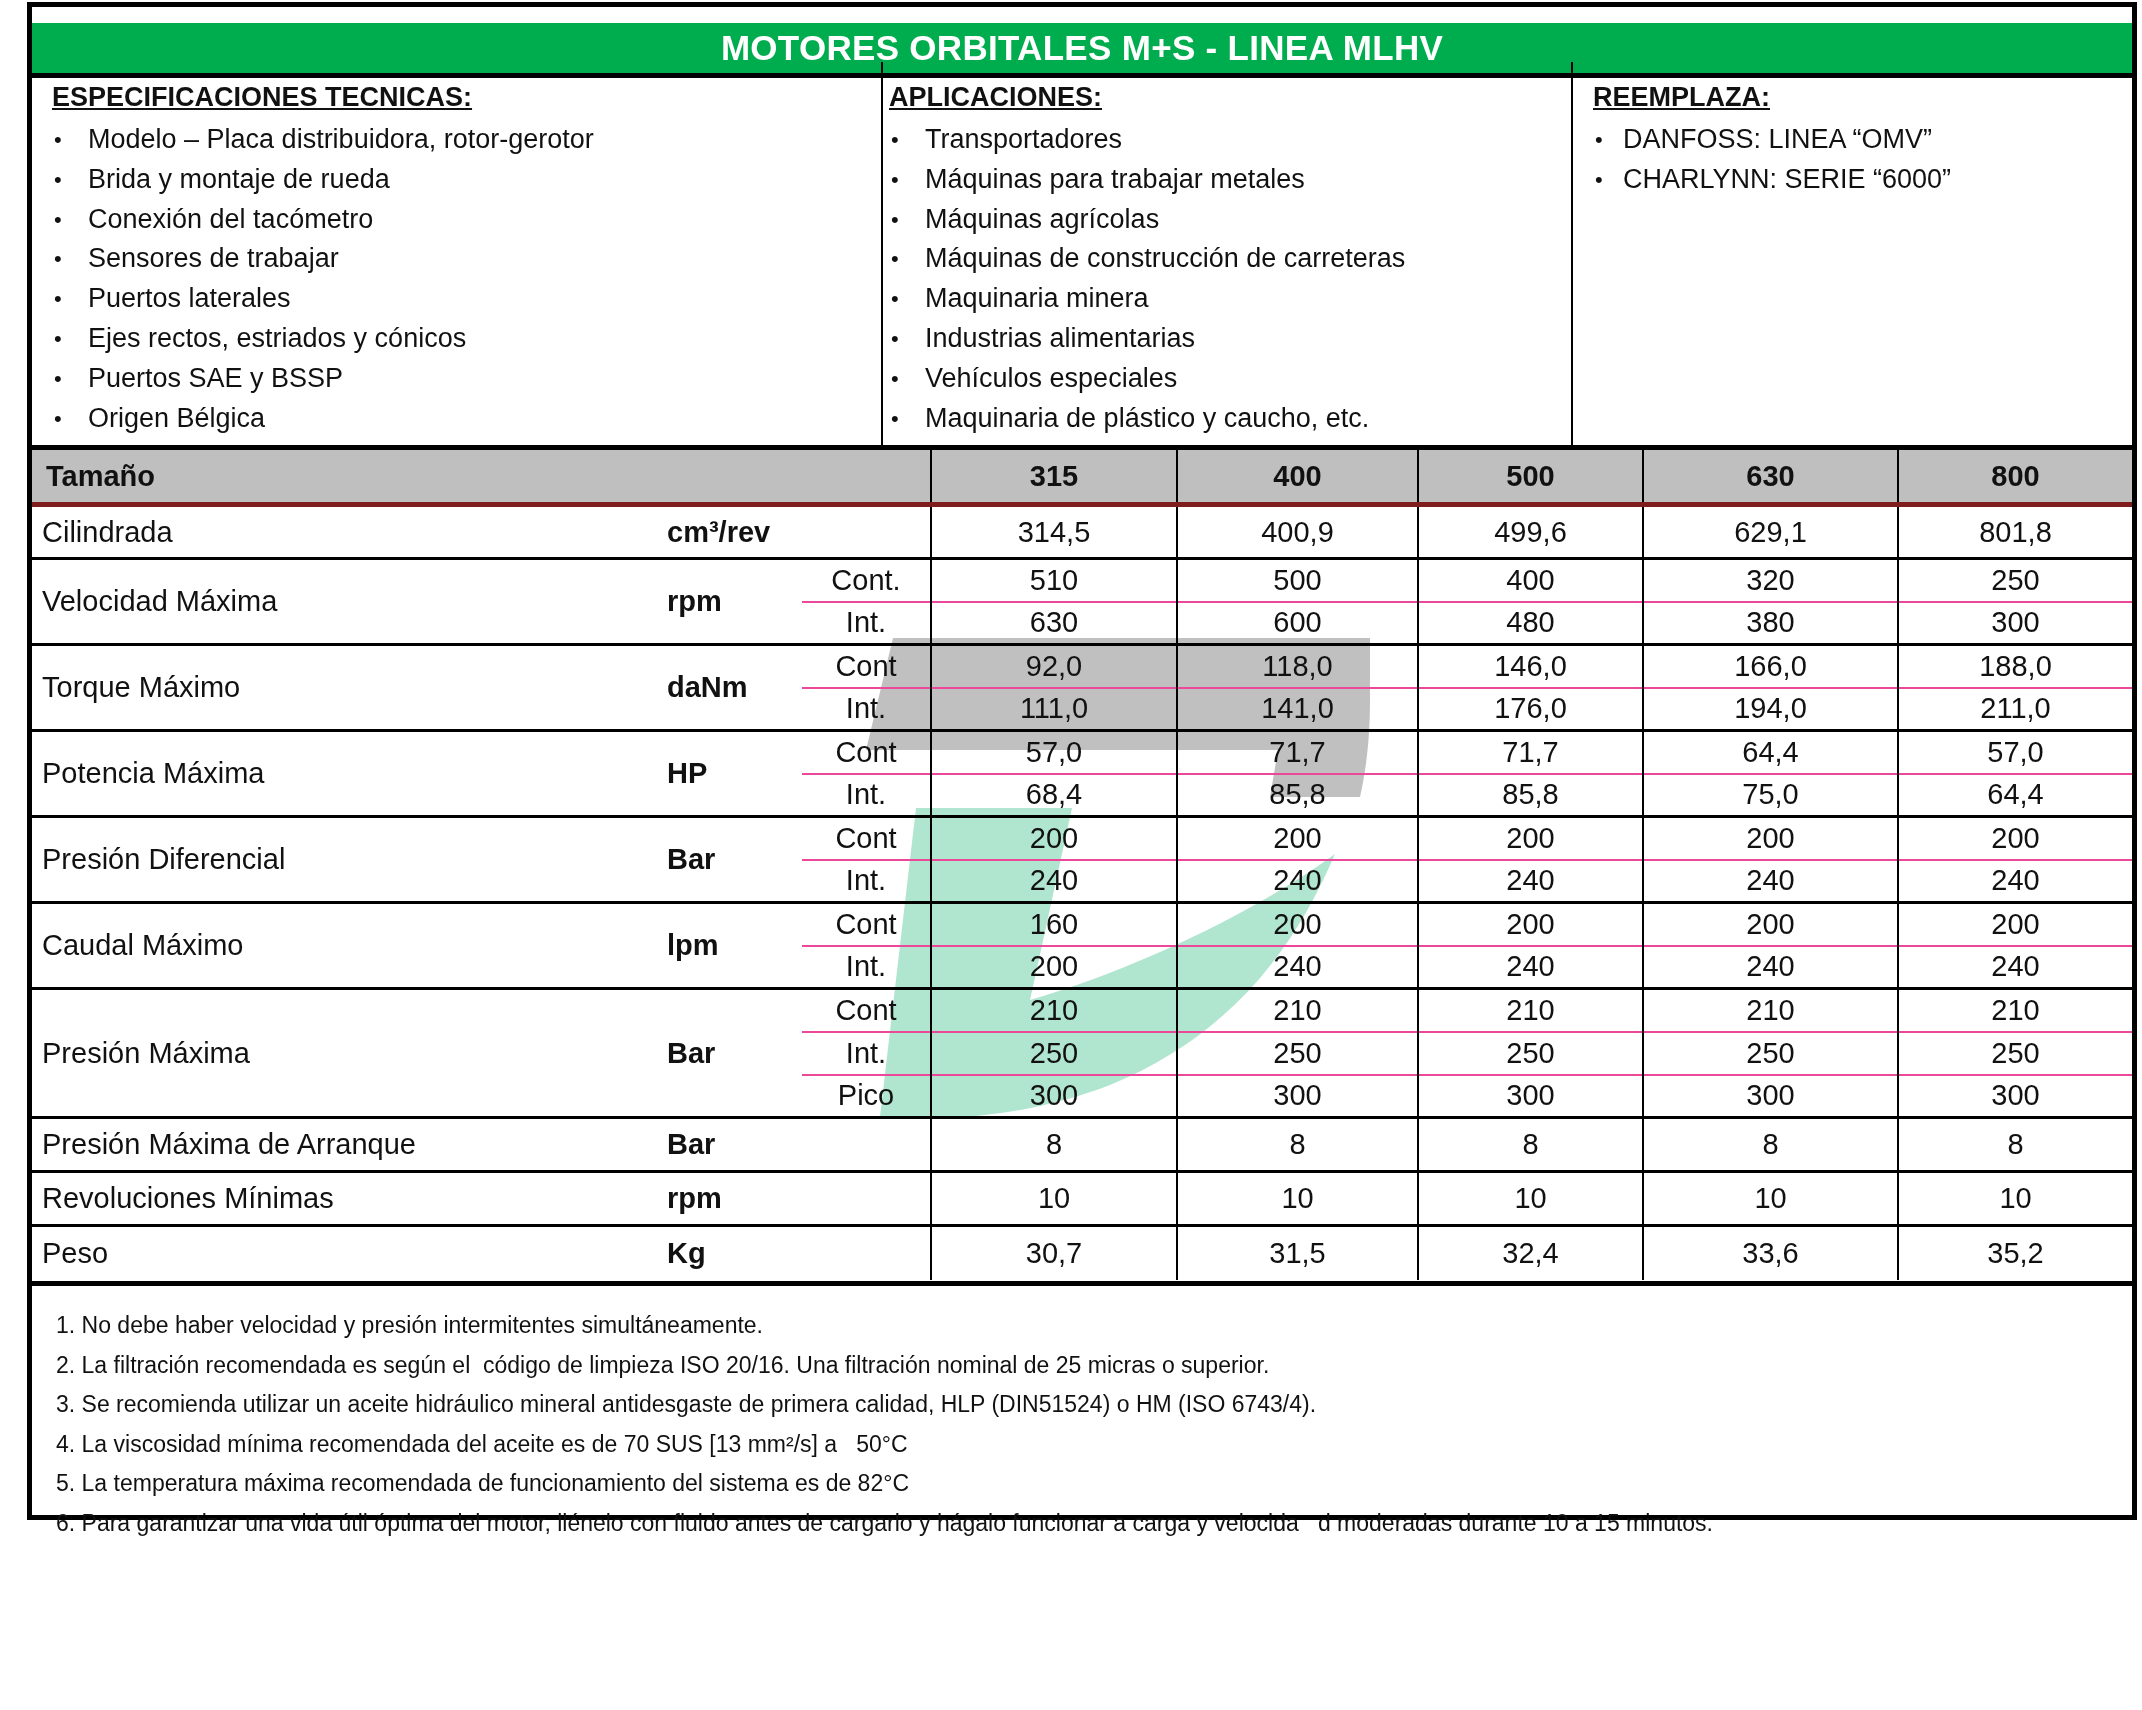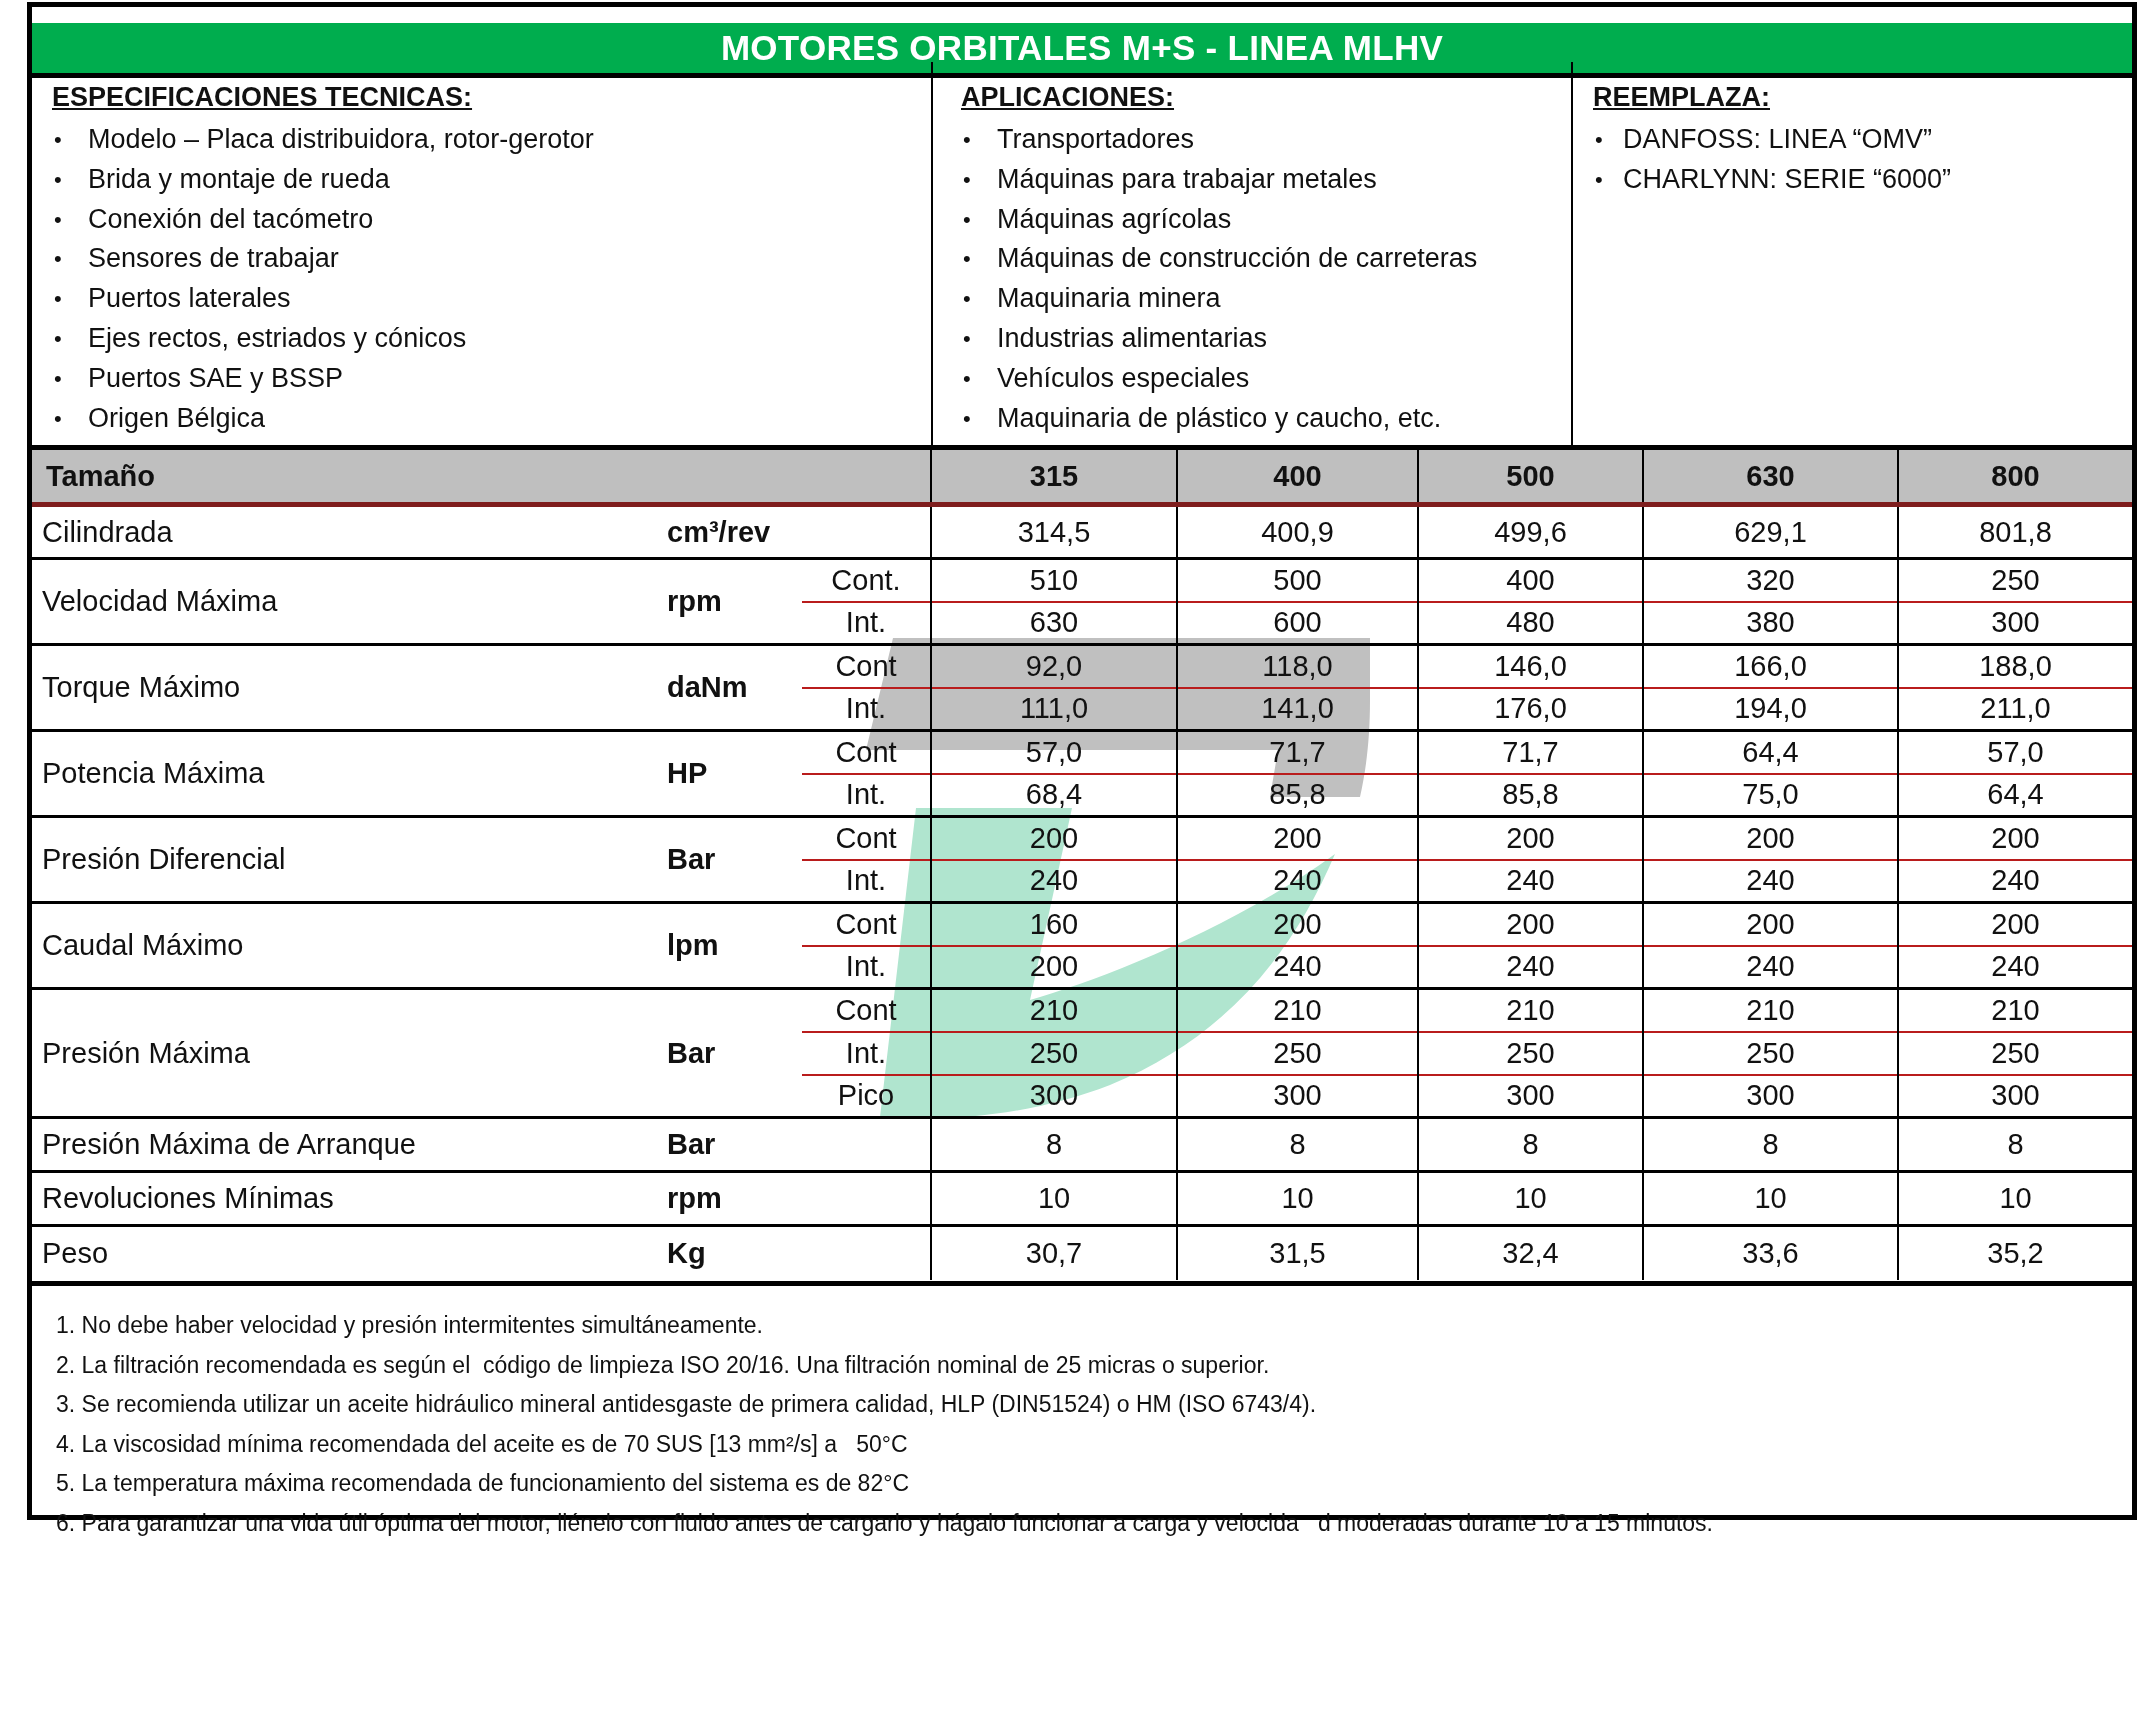--- a/index.html
+++ b/index.html
@@ -10,41 +10,41 @@
            border: 5px solid #000; box-sizing: border-box; }
 
   .title-bar { position: absolute; left: 0; top: 16px; right: 0; height: 55px;
                background: #00AD4E; border-bottom: 5px solid #000; box-sizing: border-box;
                display: flex; align-items: center; justify-content: center; }
   .title-bar span { color: #fff; font-weight: bold; font-size: 35px; letter-spacing: 0.3px; }
 
   .spec-section { position: absolute; left: 0; top: 55px; right: 0; height: 383px; }
   .spec-col { position: absolute; top: 0; bottom: 0; box-sizing: border-box; padding-top: 20px; }
   .spec-col.c1 { left: 0; width: 899px; padding-left: 20px; }
-  .spec-col.c2 { left: 899px; width: 711px; border-left: 2px solid #000; padding-left: 28px; }
+  .spec-col.c2 { left: 849px; width: 711px; border-left: 2px solid #000; padding-left: 6px; }
   .spec-col.c3 { left: 1539px; right: 0; border-left: 2px solid #000; padding-left: 20px; }
   .spec-head { font-weight: bold; font-size: 27px; text-decoration: underline; margin-bottom: 8px; height: 30px; }
   .spec-list { list-style: none; margin: 0; padding: 0; }
   .spec-list li { font-size: 27px; height: 39.8px; line-height: 39.8px; white-space: nowrap; position: relative; padding-left: 36px; }
   .spec-list li .bullet { position: absolute; left: 2px; top: 0; font-size: 22px; }
   .c3 .spec-list li { padding-left: 30px; }
 
   table.grid { position: absolute; left: 0; top: 438px; width: 2100px; border-collapse: collapse; table-layout: fixed; }
   table.grid td { padding: 0; font-size: 29px; vertical-align: middle; box-sizing: border-box; }
   .bl { border-left: 2px solid #000; }
   .head-row td { background: #BFBFBF; height: 57px; font-weight: bold; font-size: 32px;
                  border-top: 5px solid #000; border-bottom: 5px solid #7f1d1d; }
   .head-row td.size { text-align: center; }
   .head-row td.label { padding-left: 14px; }
   .param { font-weight: normal; padding-left: 10px !important; font-size: 29px; }
   .unit { font-weight: bold; font-size: 29px; }
   .sub { text-align: center; font-size: 29px; margin-top: 28px; }
   .val { text-align: center; font-size: 29px; }
   .group-top td { border-top: 3px solid #000; }
-  .subline td.sub, .subline td.val { border-top: 2px solid #b91c1c; }
+  .subline td.sub, .subline td.val { border-top: 2px solid #ec4899; }
   .row-single td { height: 54px; }
   .row-half td { height: 43px; }
 
   .notes { position: absolute; left: 0; top: 1274px; right: 0; bottom: 0; border-top: 5px solid #000;
            padding: 18px 0 0 20px; box-sizing: border-box; }
   .notes p { margin: 4px; font-size: 23px; height: 35.5px; line-height: 35.5px; white-space: pre; }
 
   .watermark { position: absolute; left: 0; top: 0; width: 2142px; height: 1710px; pointer-events: none; }
 </style>
 </head>

